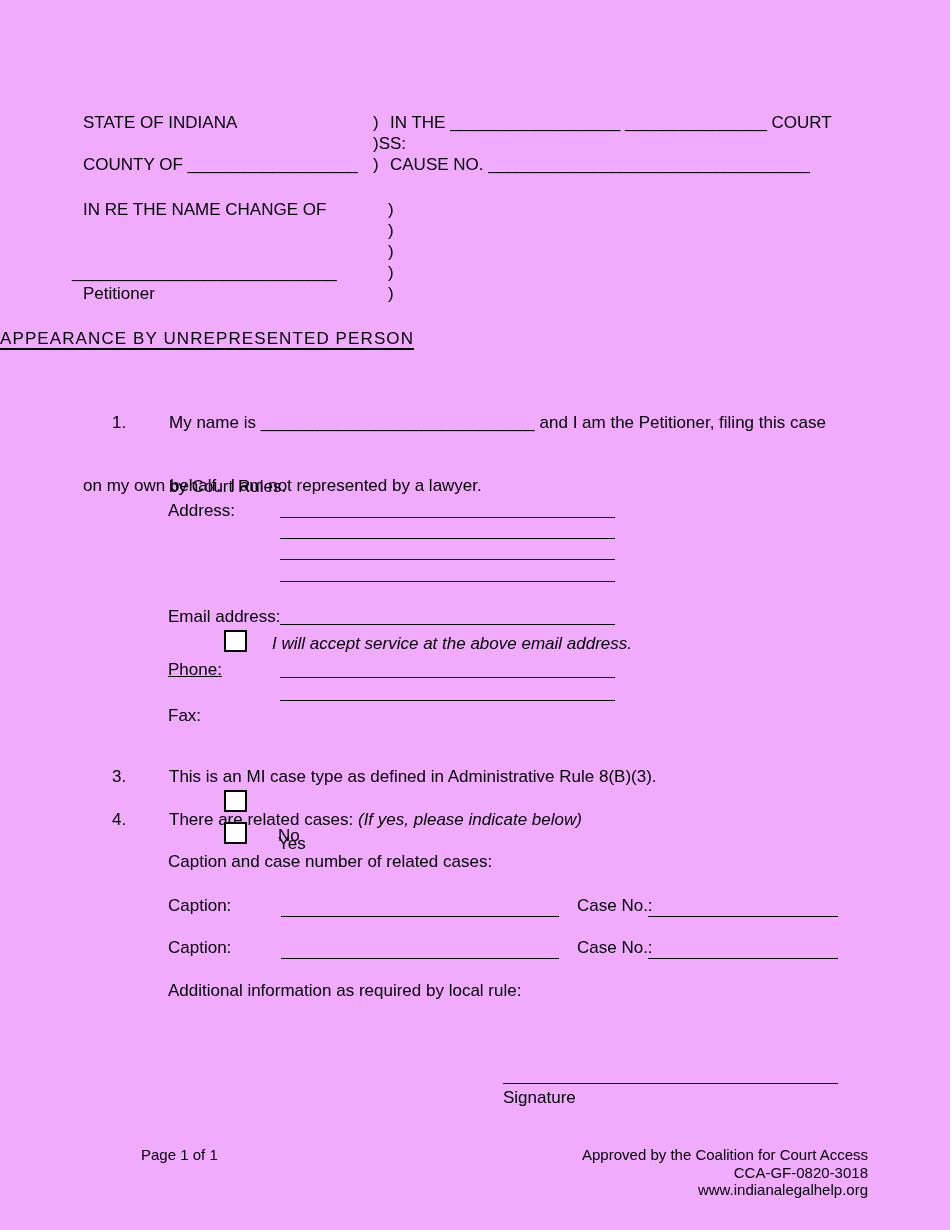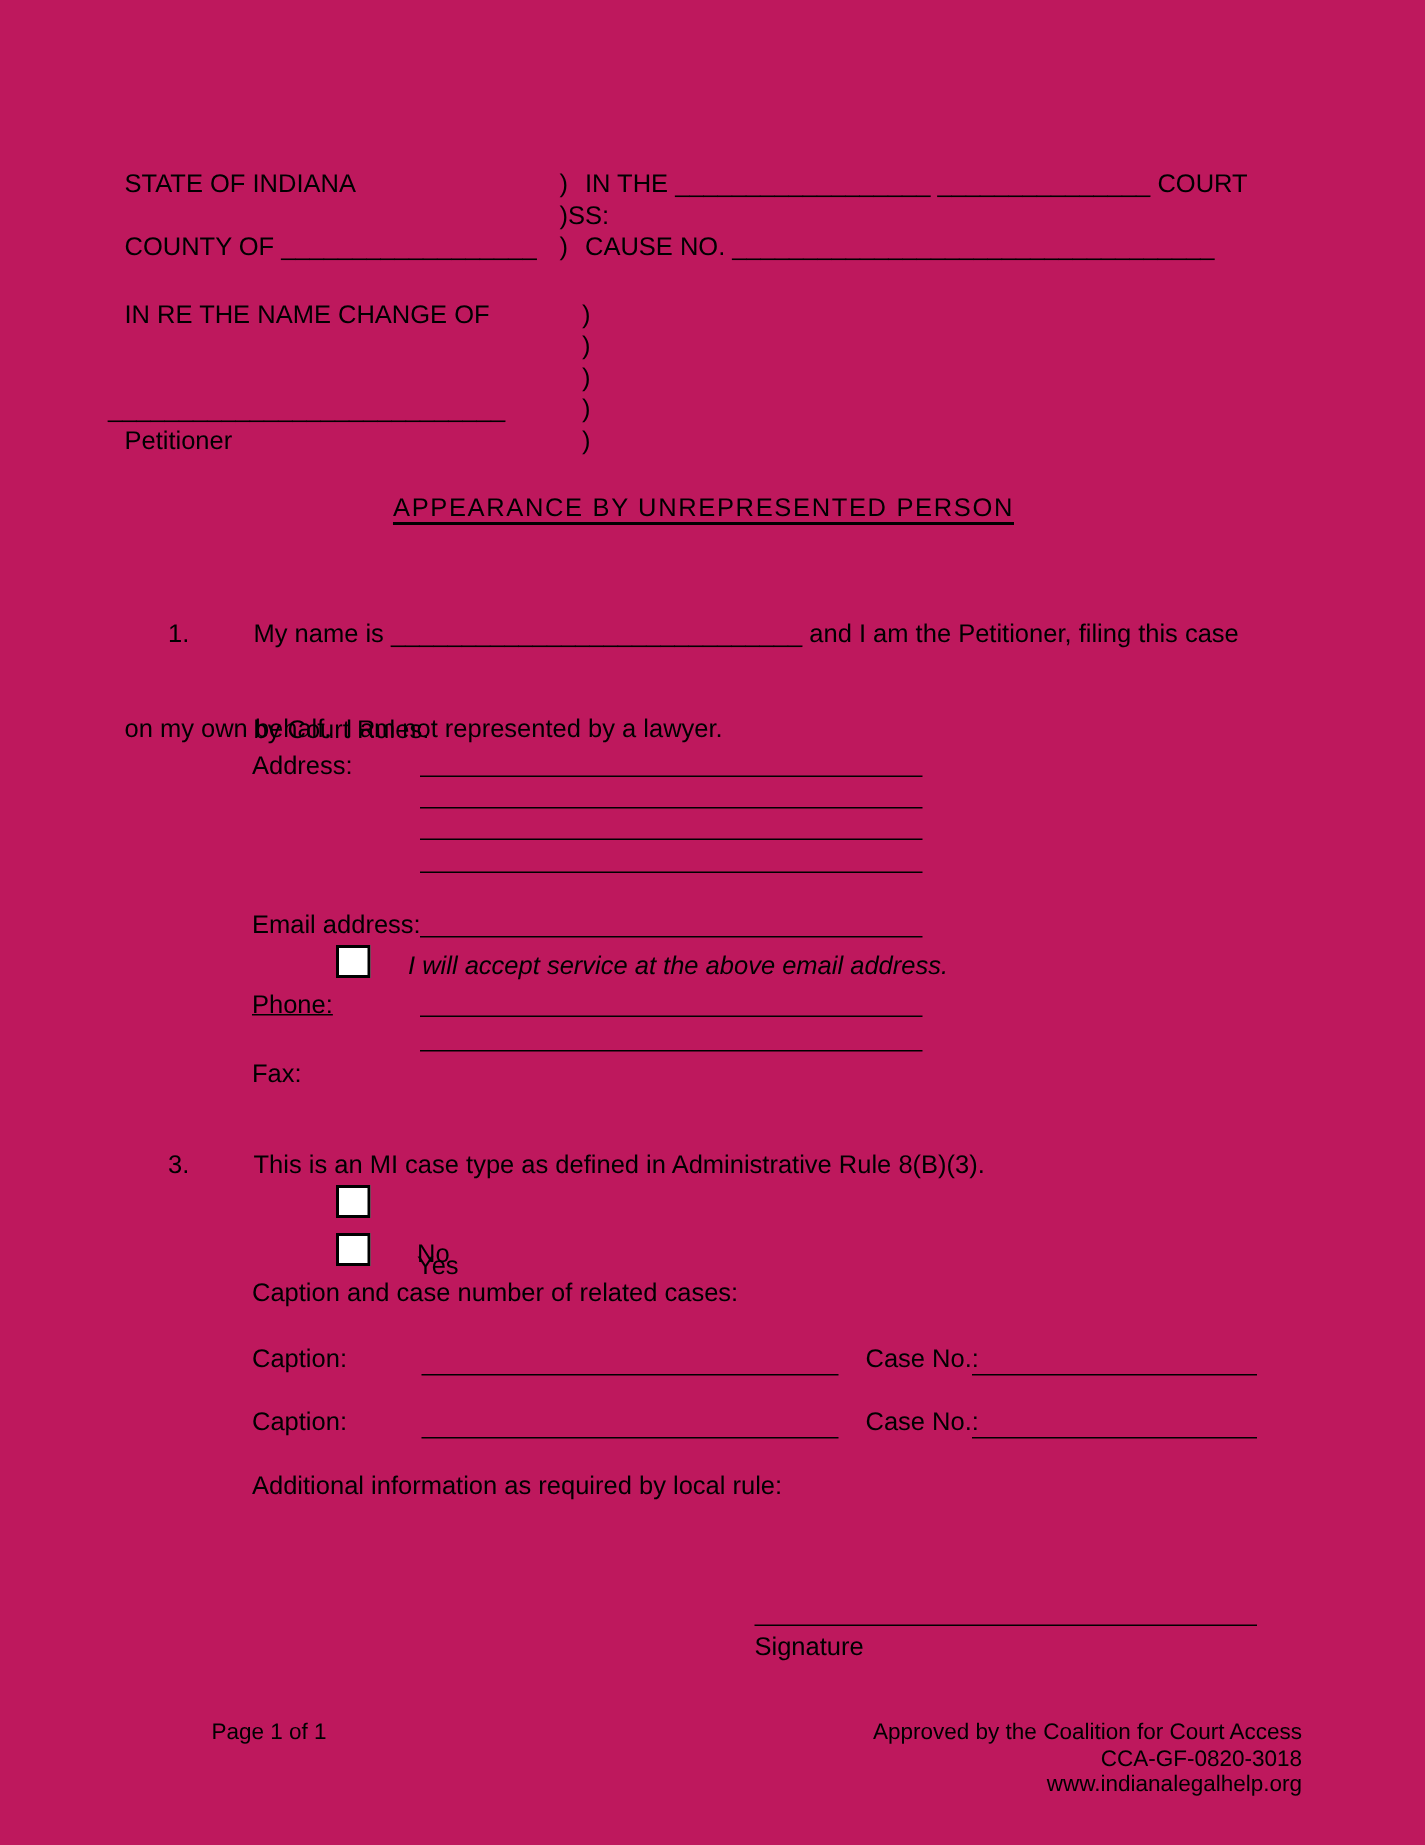--- a/index.html
+++ b/index.html
@@ -1,38 +1,38 @@
 <!DOCTYPE html>
 <html><head>
 <meta charset="utf-8">
 <style>
   html,body{margin:0;padding:0;background:#ffffff;}
   .page{
     position:relative;
     width:950px;height:1230px;
-    background:#be185d;
+    background:#f0abfc;
     font-family:"Liberation Sans", sans-serif;
     font-size:17px;
     line-height:21px;
     color:#000;
     overflow:hidden;
   }
   .abs{position:absolute;white-space:pre;}
   .rule{position:absolute;height:0;border-top:1.6px solid #000;}
   .checkbox{
     position:absolute;width:23px;height:22px;
     border:2.6px solid #000;box-sizing:border-box;background:#fff;
   }
   .num{display:inline-block;margin-left:29px;width:57px;}
   .ind{margin-left:86px;}
   .it{font-style:italic;}
   .line{white-space:pre;}
   .doc-title{
     position:absolute;left:0;right:12px;top:328px;
-    text-align:center;letter-spacing:1.1px;
+    text-align:left;letter-spacing:1.1px;
     text-decoration:underline;text-underline-offset:4px;
     text-decoration-thickness:1.5px;
   }
   .footer-right{
     position:absolute;right:82px;top:1146px;
     text-align:right;font-size:15px;line-height:17.5px;
   }
   .footer-left{
     position:absolute;left:141px;top:1146px;
     font-size:15px;line-height:17.5px;
@@ -89,20 +89,23 @@
   <div class="abs" style="left:168px;top:659px;text-decoration:underline;">Phone:</div>
   <div class="rule" style="left:280px;top:677px;width:335px;"></div>
 
   <div class="abs" style="left:168px;top:682px;margin-top:23px;">Fax:</div>
   <div class="rule" style="left:280px;top:700px;width:335px;"></div>
 
   <div class="abs" style="left:83px;top:724px;">
     <div class="line"><span class="num">3.</span><span>This is an MI case type as defined in Administrative Rule 8(B)(3).</span></div>
   </div>
 
+  <div class="abs" style="left:83px;top:767px;">
+    <div class="line"><span class="num">4.</span><span>There are related cases: </span><span class="it">(If yes, please indicate below)</span></div>
+  </div>
 
   <div class="checkbox" style="left:224px;top:790px;"></div>
   <div class="abs" style="left:278px;top:793px;margin-top:40px;">Yes</div>
 
   <div class="checkbox" style="left:224px;top:822px;"></div>
   <div class="abs" style="left:278px;top:825px;">No</div>
 
   <div class="abs" style="left:168px;top:851px;">Caption and case number of related cases:</div>
 
   <div class="abs" style="left:168px;top:895px;">Caption:</div>

